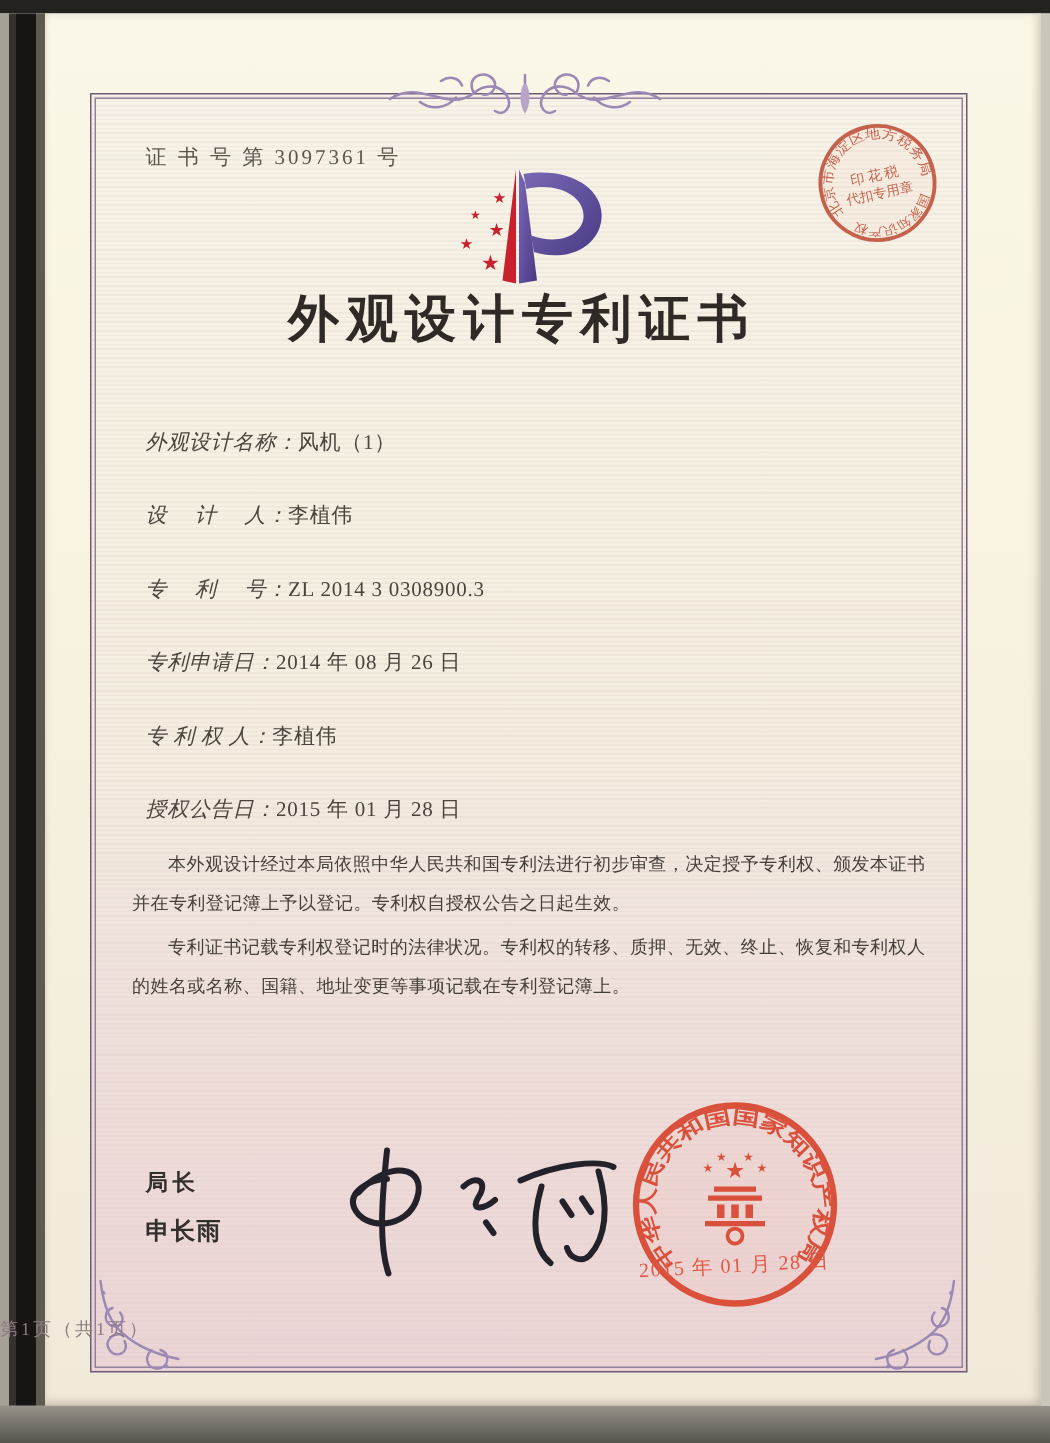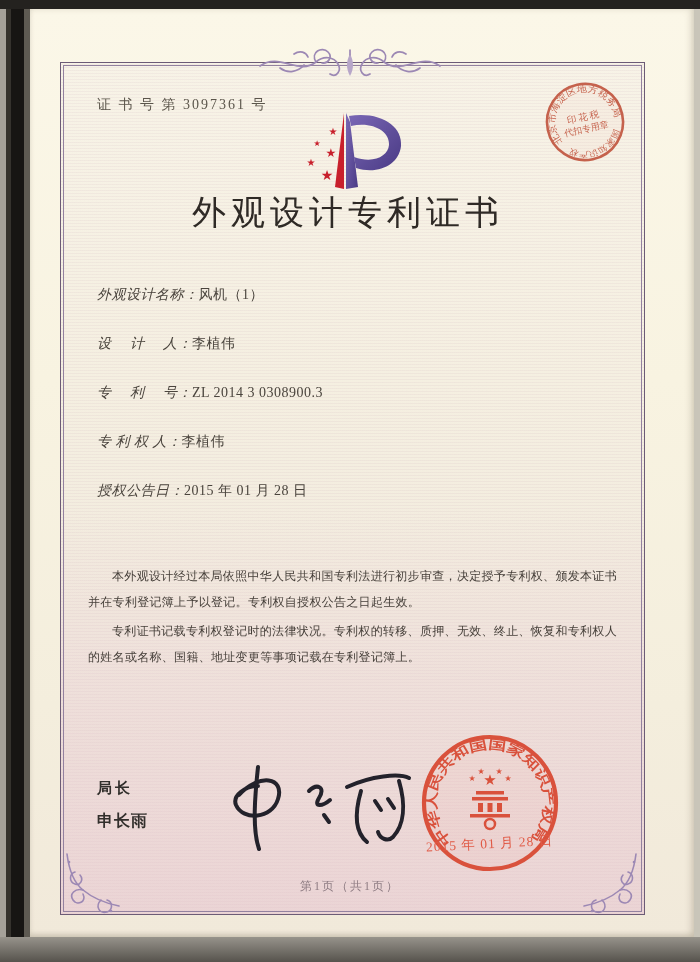--- a/index.html
+++ b/index.html
@@ -24,32 +24,32 @@
     border:1.6px solid #6c5b76;
     background:
       linear-gradient(180deg, rgba(240,233,220,0) 0 52%, rgba(233,200,212,.30) 72%, rgba(231,193,207,.48) 100%),
       repeating-linear-gradient(0deg, rgba(168,118,148,.075) 0 1px, rgba(0,0,0,0) 1px 3px),
       linear-gradient(180deg, rgba(219,211,229,.10), rgba(219,205,220,.12));}
   .frame::before{content:'';position:absolute;inset:2px;border:1px solid #93819f;}
 
   
   .cert-no{position:absolute;left:97px;top:96px;font-size:14px;letter-spacing:2px;color:#5b554b;}
   .title{position:absolute;left:0;top:190px;width:696px;text-align:center;
-    font-size:34px;font-weight:400;letter-spacing:5px;color:#2f2a26;}
+    font-size:34px;font-weight:700;letter-spacing:5px;color:#2f2a26;}
   .fields{position:absolute;left:97px;top:286px;width:460px;}
   .field-row{height:22px;margin-bottom:27px;font-size:14px;color:#4a443d;letter-spacing:.5px;white-space:nowrap;}
   .field-row .lbl{color:#4a443d;font-style:italic;}
   .field-row .val{color:#4a443d;}
   .body{position:absolute;left:84px;top:560px;width:537px;}
   .body p{margin:4px;text-indent:2em;font-size:12px;line-height:25.5px;color:#453f39;text-align:justify;letter-spacing:.3px;}
   .director-title{position:absolute;left:97px;top:779px;font-family:"Liberation Sans","DejaVu Sans",sans-serif;
     font-weight:bold;font-size:15px;letter-spacing:3px;color:#322f2c;}
   .director-name{position:absolute;left:97px;top:811px;font-family:"Liberation Sans","DejaVu Sans",sans-serif;
     font-weight:bold;font-size:16px;letter-spacing:1px;color:#322f2c;}
-  .footer{position:absolute;left:0;top:878px;width:700px;text-align:center;
+  .footer{position:absolute;left:0;top:878px;width:700px;text-align:left;
     font-size:12px;letter-spacing:2px;color:#8e7c83;}
 
   svg{position:absolute;overflow:visible;}
   .logo-svg{left:280px;top:98px;}
   .stamp-svg{left:540px;top:77px;}
   .seal-svg{left:412px;top:725px;}
   .sig-svg{left:205px;top:755px;}
   .flourish-svg{left:250px;top:42px;}
   .corner-br{left:578px;top:848px;}
   .corner-bl{left:55px;top:848px;}
@@ -138,20 +138,23 @@
 
   <div class="fields">
     <div class="field-row">
       <span class="lbl">外观设计名称：</span><span class="val">风机（1）</span>
     </div>
     <div class="field-row">
       <span class="lbl">设　 计　 人：</span><span class="val">李植伟</span>
     </div>
     <div class="field-row">
       <span class="lbl">专　 利　 号：</span><span class="val">ZL 2014 3 0308900.3</span>
+    </div>
+    <div class="field-row">
+      <span class="lbl">专利申请日：</span><span class="val">2014 年 08 月 26 日</span>
     </div>
     <div class="field-row">
       <span class="lbl">专 利 权 人：</span><span class="val">李植伟</span>
     </div>
     <div class="field-row">
       <span class="lbl">授权公告日：</span><span class="val">2015 年 01 月 28 日</span>
     </div>
   </div>
 
   <div class="body">

